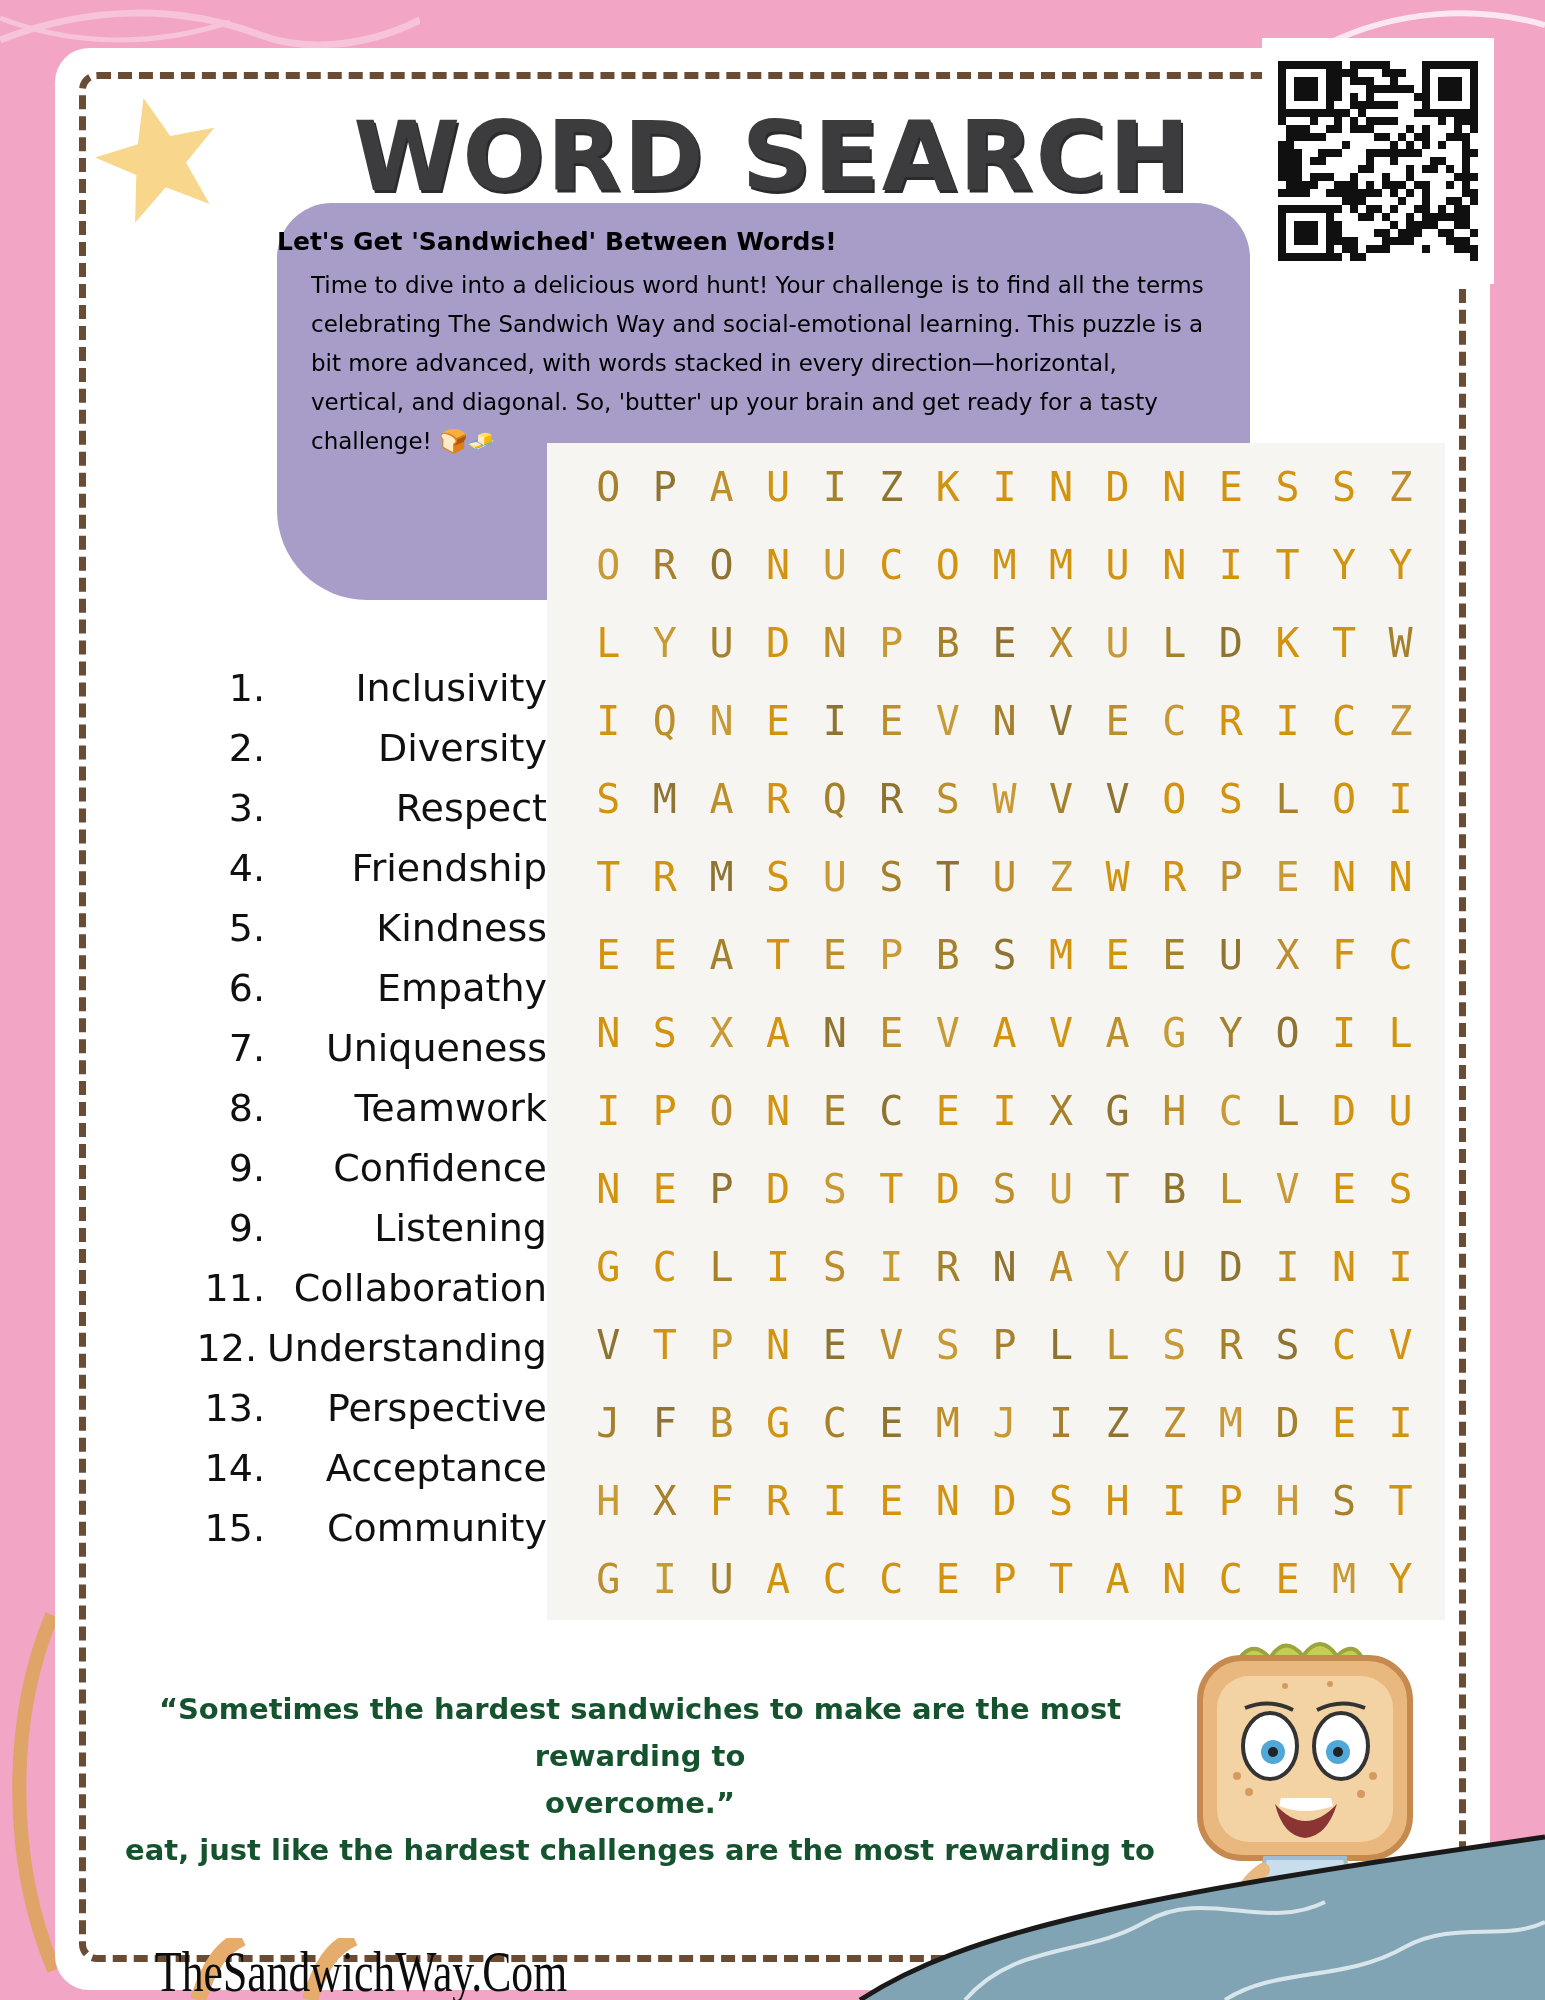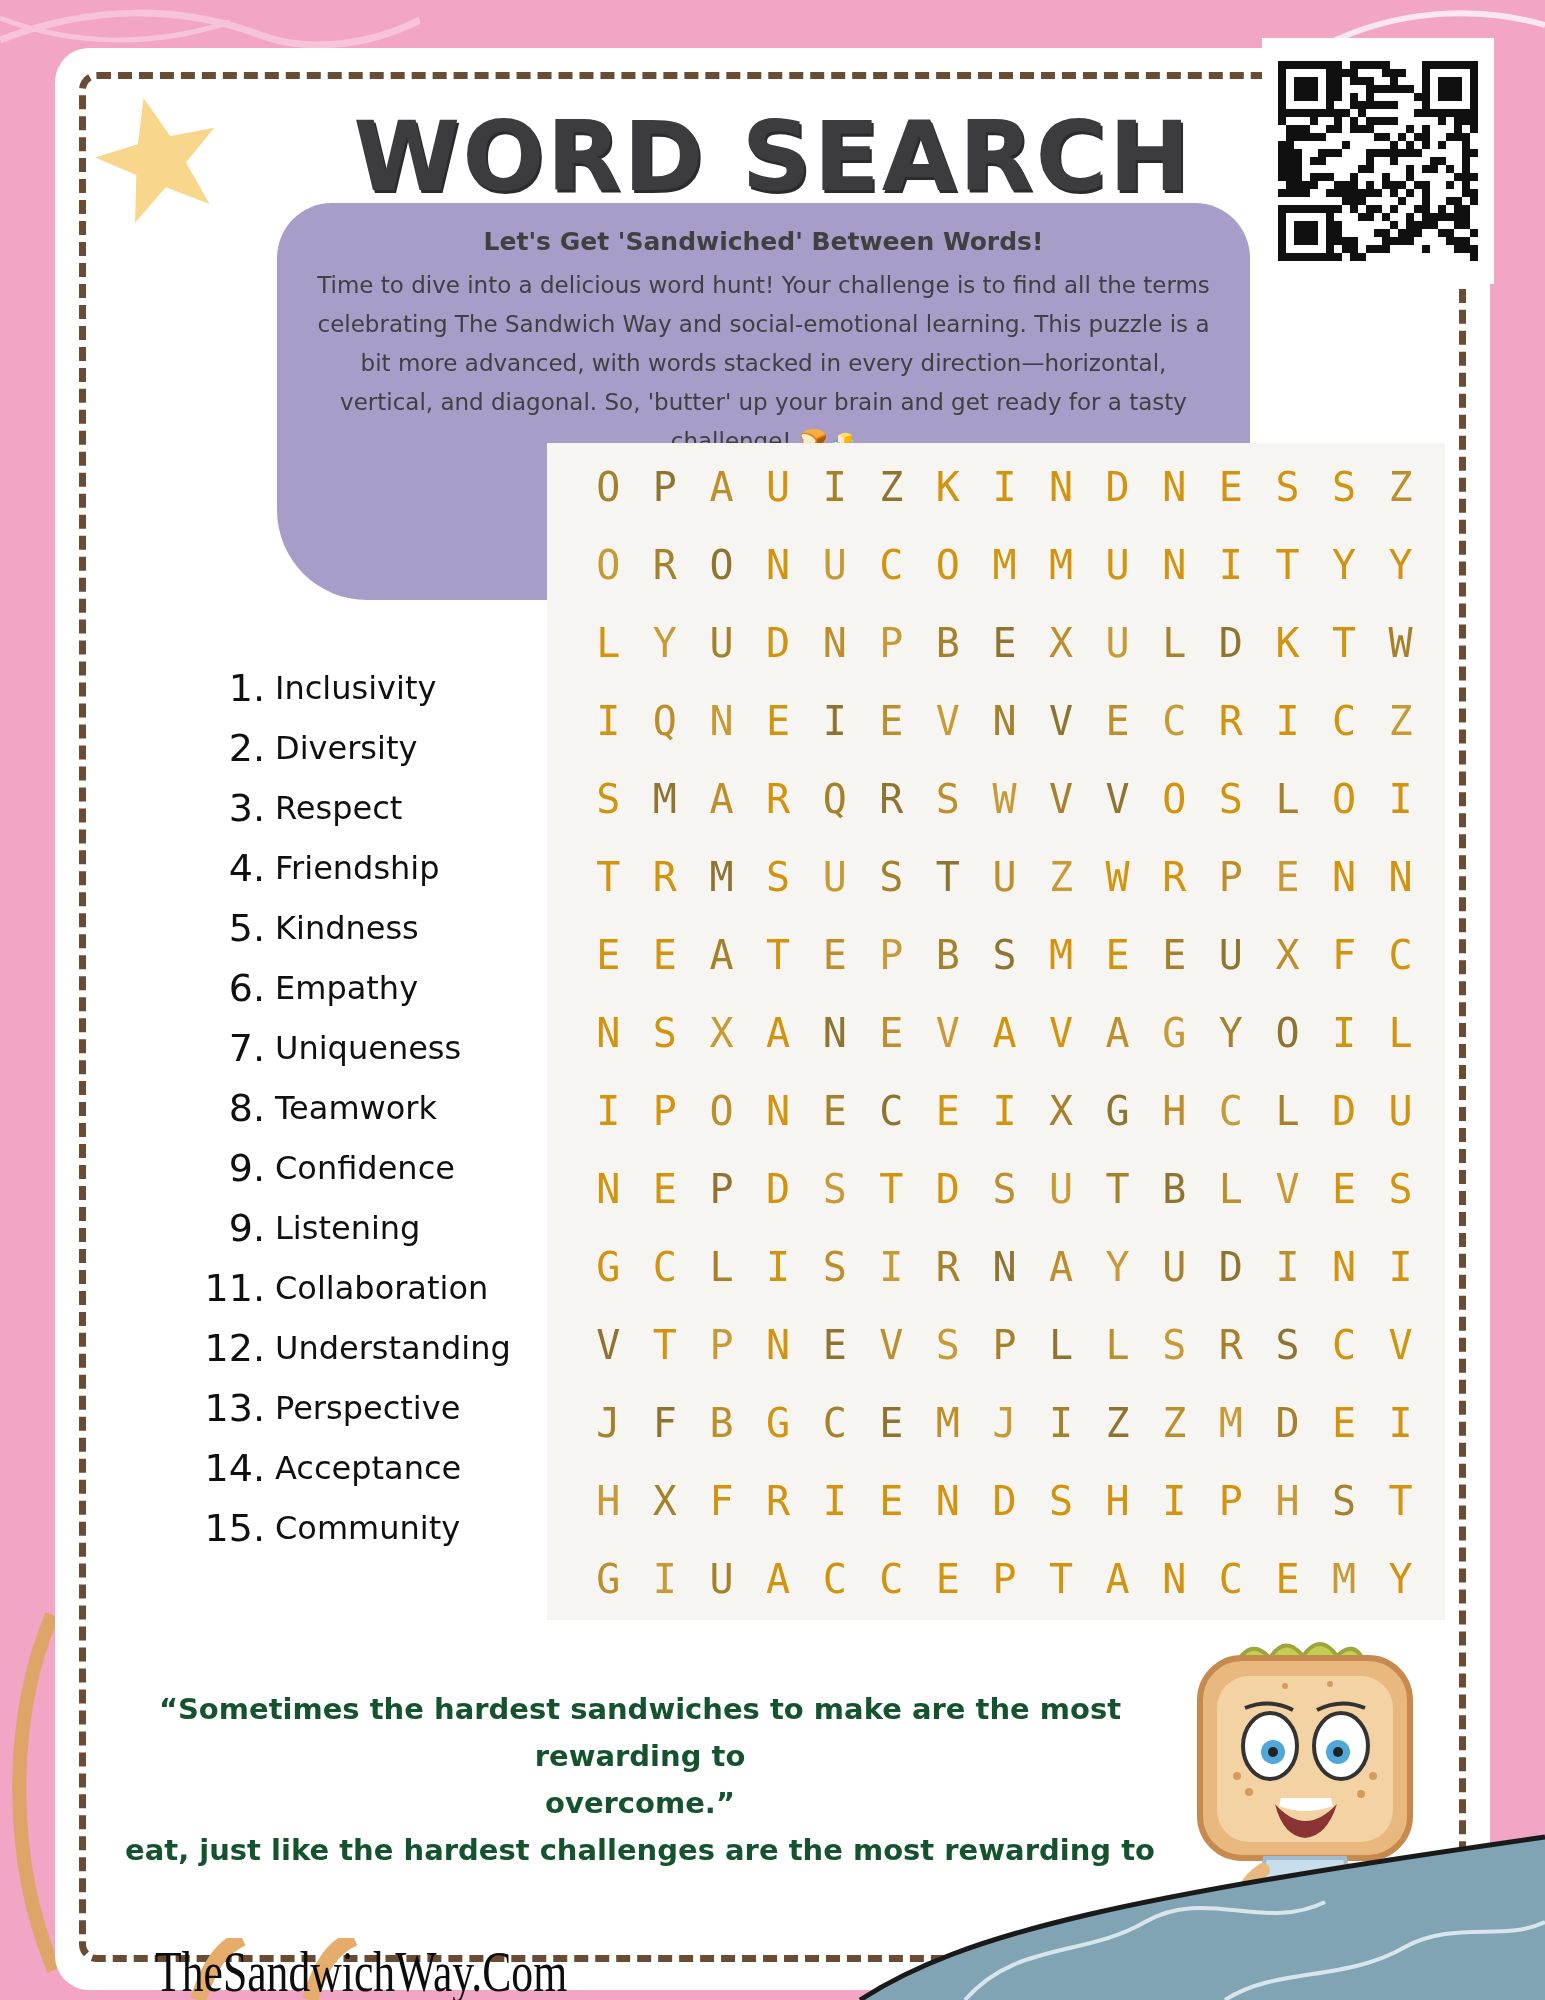--- a/index.html
+++ b/index.html
@@ -15,34 +15,34 @@
         clip-path:polygon(50% 0%,63% 34%,98% 36%,70% 57%,80% 93%,50% 72%,20% 93%,30% 57%,2% 36%,37% 34%);}
   .title{position:absolute;left:0;top:52px;width:100%;text-align:center;
         font-size:97px;font-weight:900;letter-spacing:2px;color:#3C3C3F;
         text-shadow:2px 3px 0 #2b2b2e;}
   .qr-plate{position:absolute;left:1207px;top:-10px;width:232px;height:246px;background:#FFFFFF;
         display:flex;align-items:center;justify-content:center;}
   .qr{display:grid;grid-template-columns:repeat(25,8px);grid-template-rows:repeat(25,8px);}
   .qr i{display:block;}
   .qr i.on{background:#101010;}
   .intro{position:absolute;left:222px;top:155px;width:973px;height:397px;background:#A89CC8;
-        border-radius:55px 55px 55px 90px;color:#404040;text-align:center;}
+        border-radius:55px 55px 55px 90px;color:#000000;text-align:left;}
   .intro-heading{margin-top:24px;font-size:25px;font-weight:700;}
   .intro-body{margin:10px auto 4px;width:905px;font-size:23px;line-height:39px;font-weight:500;}
   .panel{position:absolute;left:492px;top:395px;width:898px;height:1177px;background:#F7F5F2;}
   .wgrid{position:absolute;left:33px;top:5px;display:grid;
         grid-template-columns:repeat(15,56.6px);grid-template-rows:repeat(15,78px);}
   .cell{display:flex;align-items:center;justify-content:center;
         font-family:"DejaVu Sans Mono",monospace;font-size:40px;}
   .c-hl{color:#D2930E;}
   .c0{color:#A6812B;}.c1{color:#8F7431;}.c2{color:#BC8E2C;}.c3{color:#C79A36;}
   .wordlist{position:absolute;left:110px;top:610px;width:382px;}
   .wl-item{display:flex;height:60px;align-items:center;color:#101010;}
   .wl-num{width:100px;text-align:right;font-size:38px;padding-right:10px;}
-  .wl-word{flex:1;text-align:left;font-size:32px;}
+  .wl-word{flex:1;text-align:right;font-size:38px;}
   .quote{position:absolute;left:25px;top:1638px;width:1120px;text-align:center;
         color:#14532d;font-weight:700;font-size:29px;line-height:47px;}
   .quote-attr{margin-top:0;}
   .character{position:absolute;left:1090px;top:1578px;}
   .footer{position:absolute;left:155px;top:1940px;font-family:"Liberation Serif",serif;
         font-size:56px;color:#0d0d0d;transform:scaleX(.78);transform-origin:left top;
         letter-spacing:0px;white-space:nowrap;}
 </style>
 </head>
 <body>

